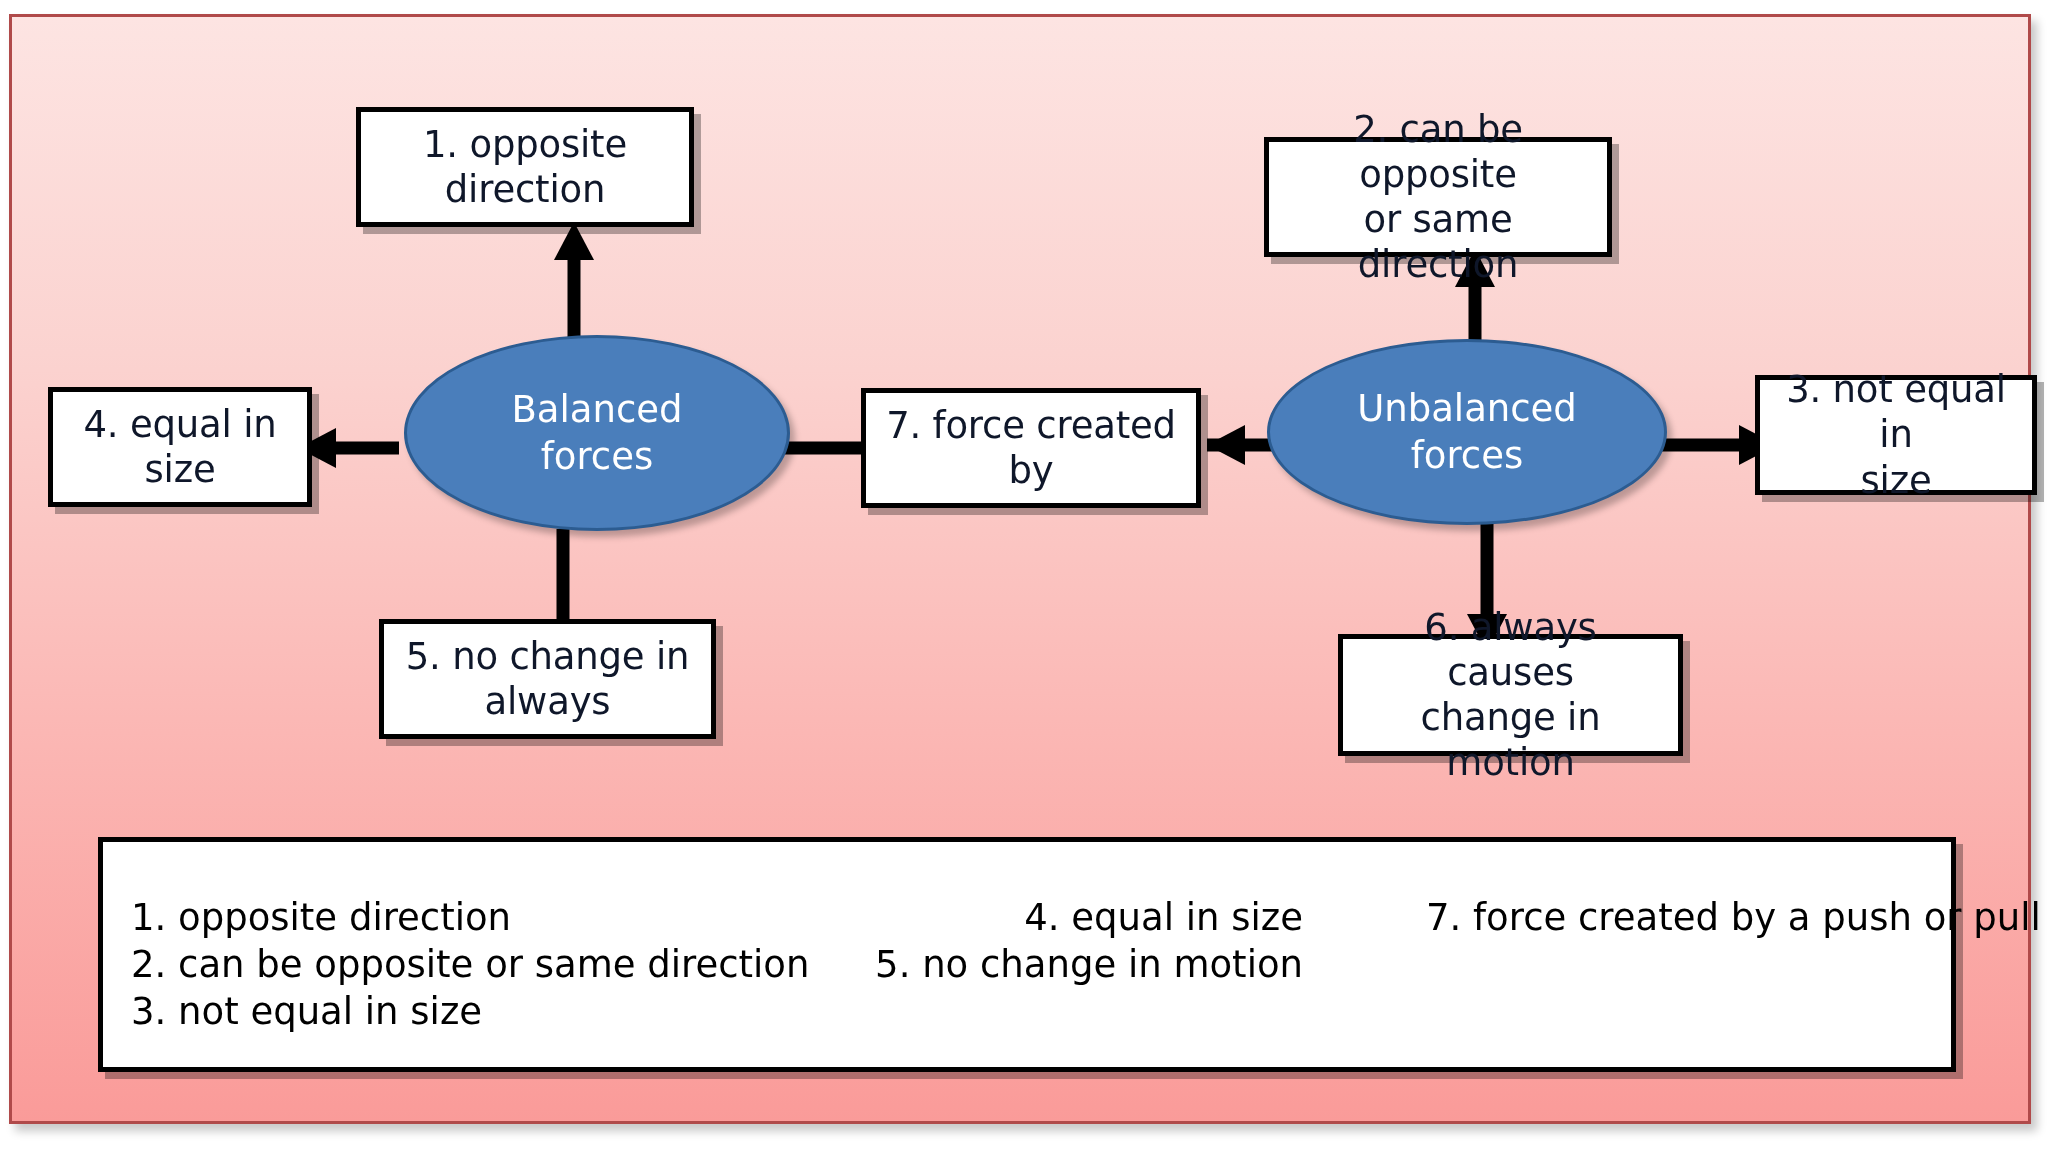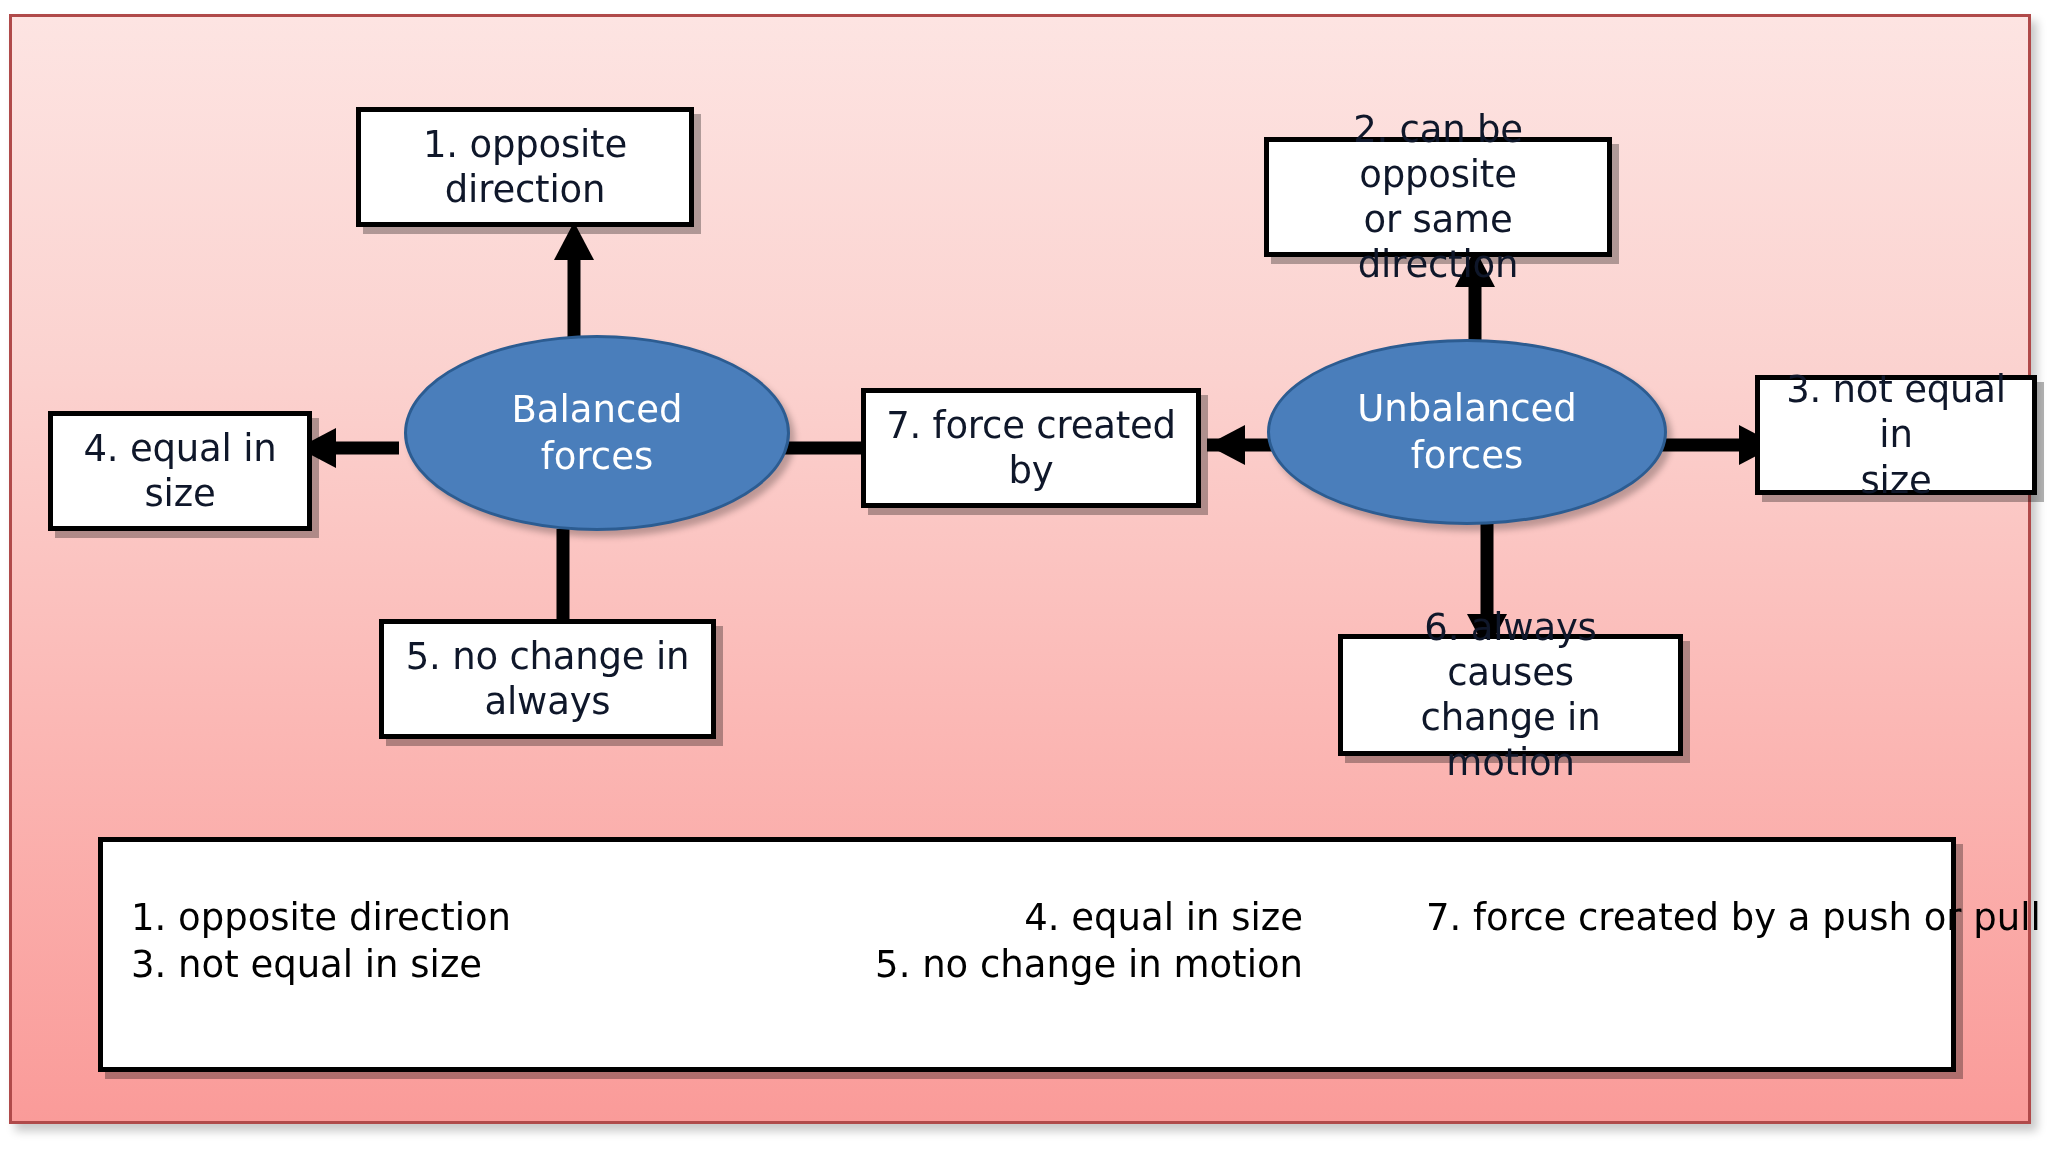--- a/index.html
+++ b/index.html
@@ -170,21 +170,21 @@
       </span>
   </div>
 
   <div class="nodebox" style="left:1743px; top:358px; width:282px; height:120px;">
     <span>
         <span>3. not equal in</span>
         <span>size</span>
       </span>
   </div>
 
-  <div class="nodebox" style="left:36px; top:370px; width:264px; height:120px;margin-top:24px;">
+  <div class="nodebox" style="left:36px; top:370px; width:264px; height:120px;">
     <span>
         <span>4. equal in</span>
         <span>size</span>
       </span>
   </div>
 
   <div class="nodebox" style="left:367px; top:602px; width:337px; height:120px;">
     <span>
         <span>5. no change in</span>
         <span>always</span>
@@ -201,20 +201,21 @@
   <div class="nodebox" style="left:849px; top:371px; width:340px; height:120px;">
     <span>
         <span>7. force created by</span>
       </span>
   </div>
 
   <div id="legend">
 
     <div class="legend-col" id="legend-col-1">
       <div class="litem">1. opposite direction</div>
+      <div class="litem">2. can be opposite or same direction</div>
       <div class="litem">3. not equal in size</div>
     </div>
 
     <div class="legend-col" id="legend-col-2">
       <div class="litem">4. equal in size</div>
       <div class="litem">5. no change in motion</div>
     </div>
 
     <div class="legend-col" id="legend-col-3">
       <div class="litem">7. force created by a push or pull</div>

